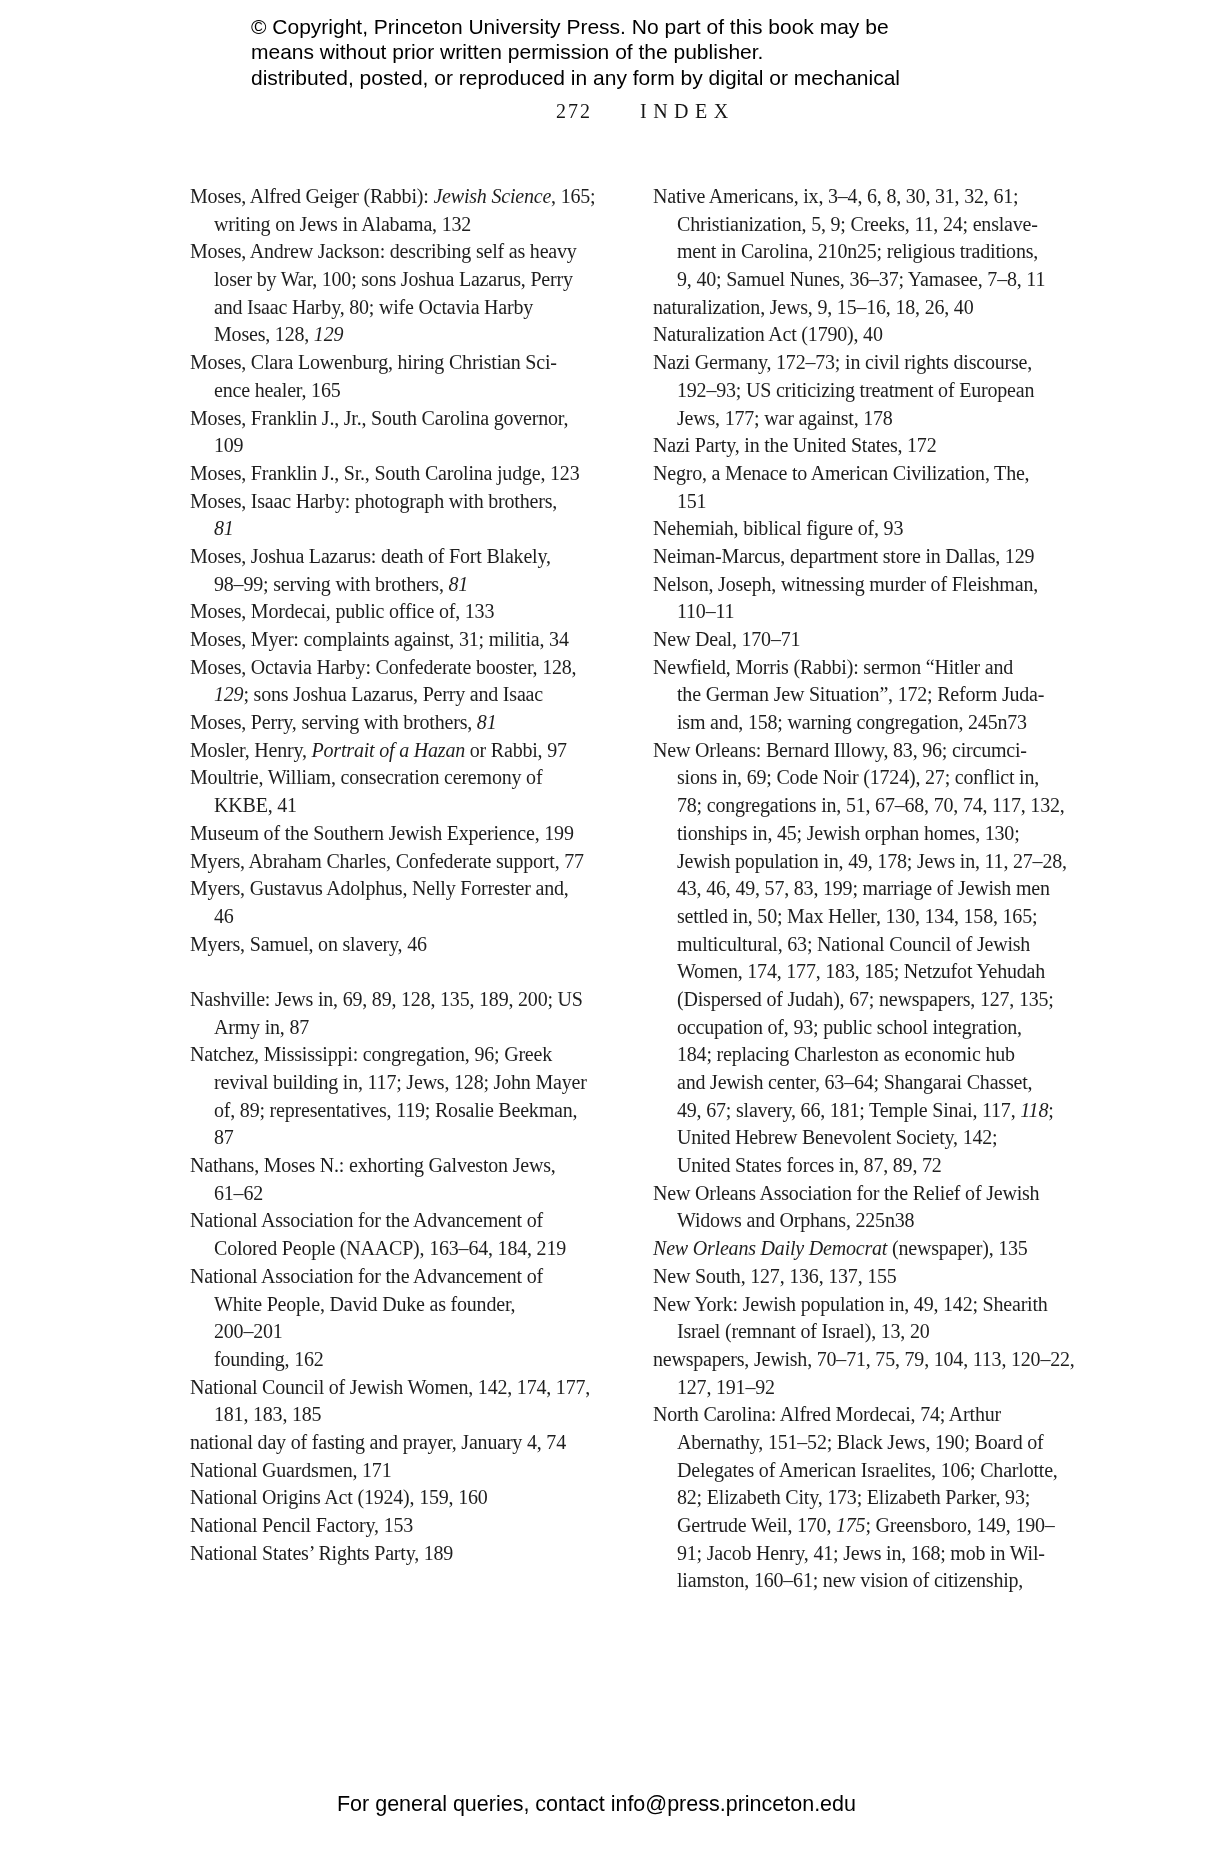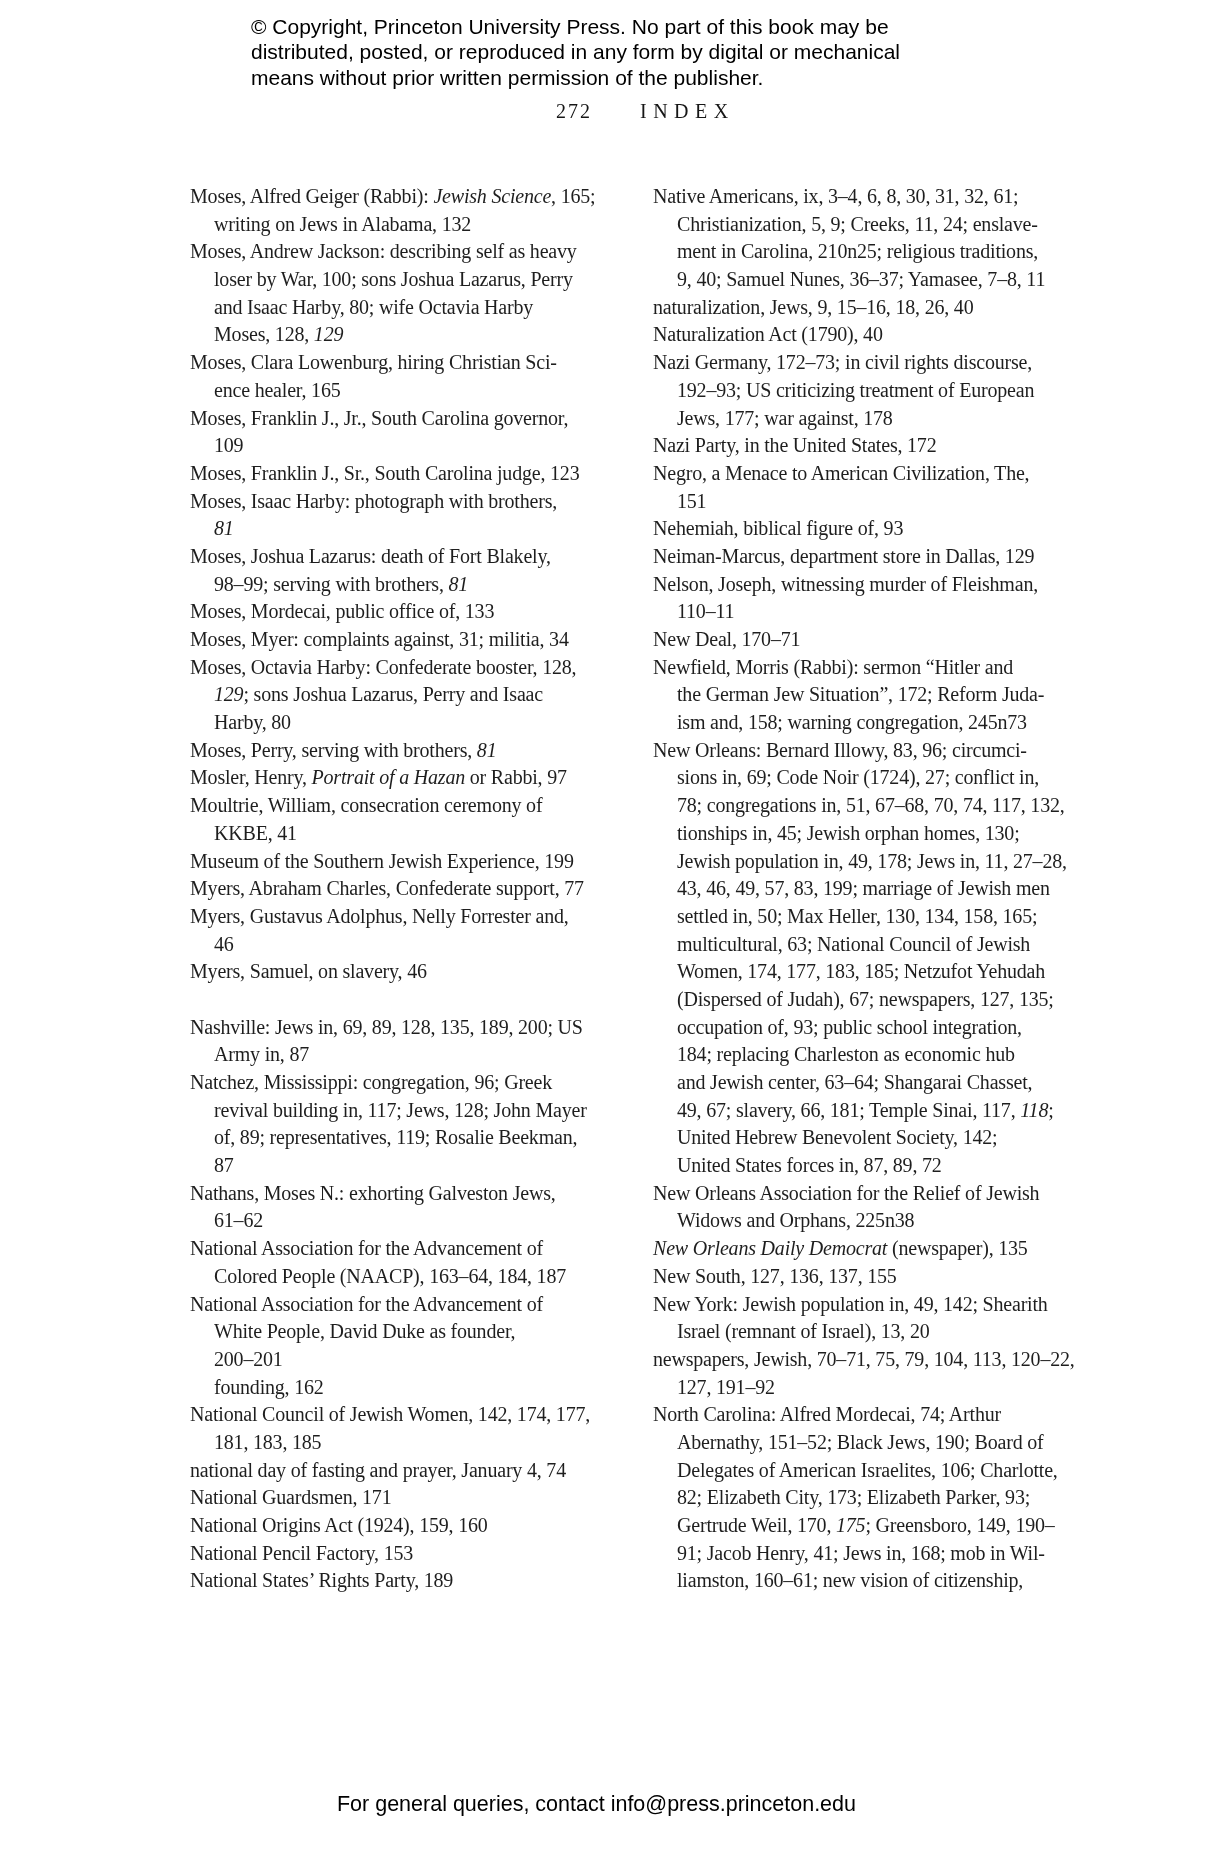--- a/index.html
+++ b/index.html
@@ -30,22 +30,22 @@
   .footer{
     position:absolute;top:1792px;left:0;width:1193px;text-align:center;
     font-family:"Liberation Sans",sans-serif;font-size:21.5px;color:#000;
   }
 </style>
 </head>
 <body>
 
 <div class="notice">
   <div>© Copyright, Princeton University Press. No part of this book may be</div>
+  <div>means without prior written permission of the publisher.</div>
   <div>distributed, posted, or reproduced in any form by digital or mechanical</div>
-  <div>means without prior written permission of the publisher.</div>
 </div>
 
 <div class="pagehead">
   <span class="folio">272</span>
   <span class="headlabel">INDEX</span>
 </div>
 
 <div class="col col-left" id="col-left">
     <div class="ix-line"><span>Moses, Alfred Geiger (Rabbi): </span><em>Jewish Science</em><span>, 165;</span></div>
     <div class="ix-line cont"><span>writing on Jews in Alabama, 132</span></div>
@@ -59,41 +59,40 @@
     <div class="ix-line cont"><span>109</span></div>
     <div class="ix-line"><span>Moses, Franklin J., Sr., South Carolina judge, 123</span></div>
     <div class="ix-line"><span>Moses, Isaac Harby: photograph with brothers,</span></div>
     <div class="ix-line cont"><em>81</em></div>
     <div class="ix-line"><span>Moses, Joshua Lazarus: death of Fort Blakely,</span></div>
     <div class="ix-line cont"><span>98–99; serving with brothers, </span><em>81</em></div>
     <div class="ix-line"><span>Moses, Mordecai, public office of, 133</span></div>
     <div class="ix-line"><span>Moses, Myer: complaints against, 31; militia, 34</span></div>
     <div class="ix-line"><span>Moses, Octavia Harby: Confederate booster, 128,</span></div>
     <div class="ix-line cont"><em>129</em><span>; sons Joshua Lazarus, Perry and Isaac</span></div>
-    <div class="ix-line cont"><span>Harby, 80</span></div>
     <div class="ix-line"><span>Moses, Perry, serving with brothers, </span><em>81</em></div>
     <div class="ix-line"><span>Mosler, Henry, </span><em>Portrait of a Hazan</em><span> or Rabbi, 97</span></div>
     <div class="ix-line"><span>Moultrie, William, consecration ceremony of</span></div>
     <div class="ix-line cont"><span>KKBE, 41</span></div>
     <div class="ix-line"><span>Museum of the Southern Jewish Experience, 199</span></div>
     <div class="ix-line"><span>Myers, Abraham Charles, Confederate support, 77</span></div>
     <div class="ix-line"><span>Myers, Gustavus Adolphus, Nelly Forrester and,</span></div>
     <div class="ix-line cont"><span>46</span></div>
     <div class="ix-line"><span>Myers, Samuel, on slavery, 46</span></div>
     <div class="ix-line">&nbsp;</div>
     <div class="ix-line"><span>Nashville: Jews in, 69, 89, 128, 135, 189, 200; US</span></div>
     <div class="ix-line cont"><span>Army in, 87</span></div>
     <div class="ix-line"><span>Natchez, Mississippi: congregation, 96; Greek</span></div>
     <div class="ix-line cont"><span>revival building in, 117; Jews, 128; John Mayer</span></div>
     <div class="ix-line cont"><span>of, 89; representatives, 119; Rosalie Beekman,</span></div>
     <div class="ix-line cont"><span>87</span></div>
     <div class="ix-line"><span>Nathans, Moses N.: exhorting Galveston Jews,</span></div>
     <div class="ix-line cont"><span>61–62</span></div>
     <div class="ix-line"><span>National Association for the Advancement of</span></div>
-    <div class="ix-line cont"><span>Colored People (NAACP), 163–64, 184, 187</span></div>
+    <div class="ix-line cont"><span>Colored People (NAACP), 163–64, 184, 219</span></div>
     <div class="ix-line"><span>National Association for the Advancement of</span></div>
     <div class="ix-line cont"><span>White People, David Duke as founder,</span></div>
     <div class="ix-line cont"><span>200–201</span></div>
     <div class="ix-line cont"><span>founding, 162</span></div>
     <div class="ix-line"><span>National Council of Jewish Women, 142, 174, 177,</span></div>
     <div class="ix-line cont"><span>181, 183, 185</span></div>
     <div class="ix-line"><span>national day of fasting and prayer, January 4, 74</span></div>
     <div class="ix-line"><span>National Guardsmen, 171</span></div>
     <div class="ix-line"><span>National Origins Act (1924), 159, 160</span></div>
     <div class="ix-line"><span>National Pencil Factory, 153</span></div>

